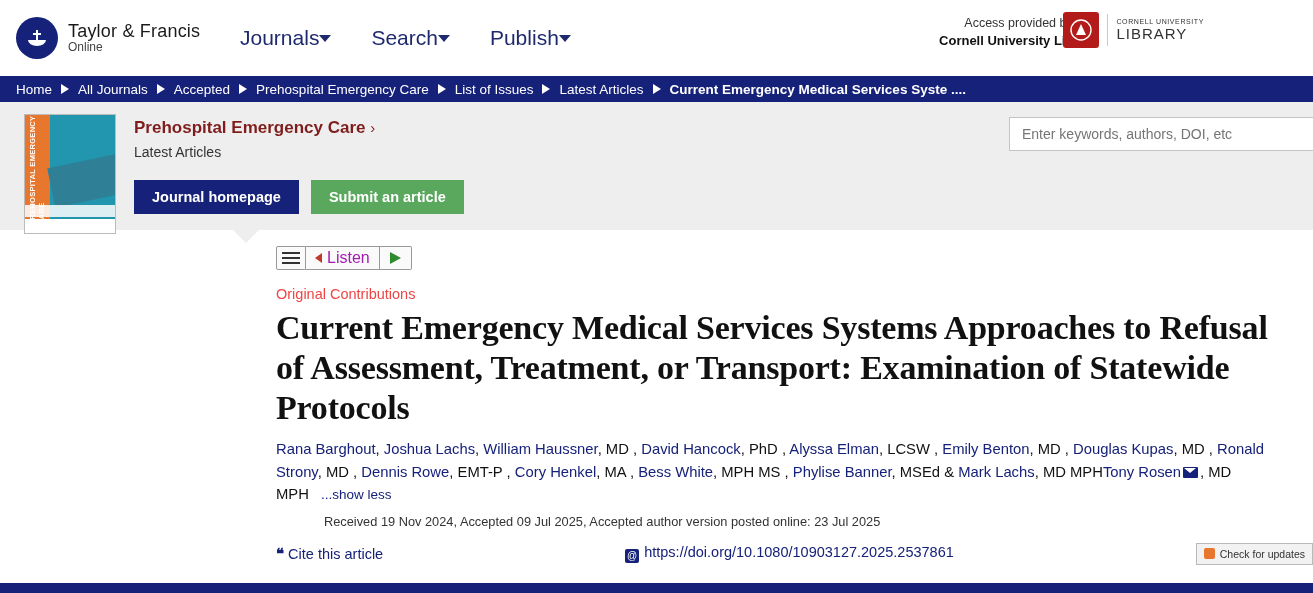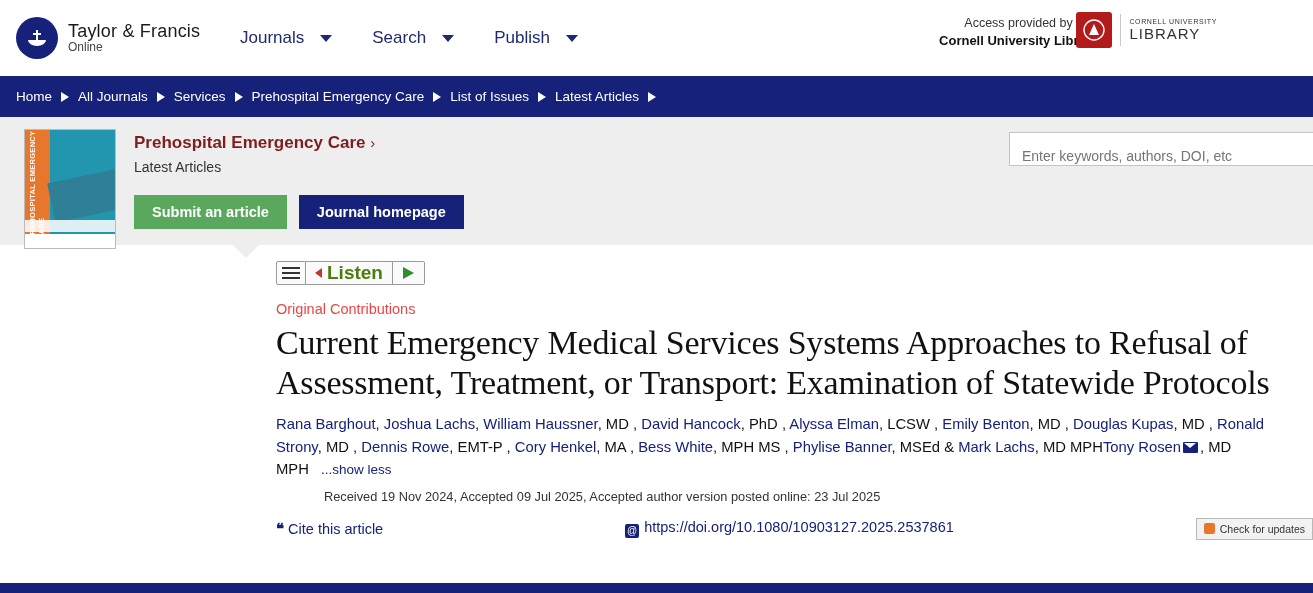--- a/index.html
+++ b/index.html
@@ -47,22 +47,22 @@
 
   .mainnav {
     display: flex;
     align-items: center;
     gap: 40px;
     margin-left: 24px;
   }
   .navitem {
     display: flex;
     align-items: center;
-    gap: 16px;
-    font-size: 17px;
+    gap: 0;
+    font-size: 21px;
     color: #1f2a6e;
     cursor: pointer;
   }
   .caret {
     width: 0; height: 0;
     border-left: 6px solid transparent;
     border-right: 6px solid transparent;
     border-top: 7px solid #1f2a6e;
     display: inline-block;
   }
@@ -73,21 +73,21 @@
     top: 14px;
     text-align: center;
     font-size: 12.5px;
     color: #333;
     line-height: 1.45;
   }
   .access .lib { font-weight: bold; color: #111; font-size: 13px; }
 
   .cornell {
     position: absolute;
-    right: 96px;
+    right: 109px;
     top: 12px;
     display: flex;
     align-items: center;
     gap: 8px;
     justify-content: space-between;
   }
   .cornell-seal {
     width: 36px; height: 36px;
     border-radius: 3px;
     background: #b31b1b;
@@ -100,21 +100,21 @@
   }
   .cornell-word {
     line-height: 1.1;
   }
   .cornell-word .c1 { font-size: 7px; letter-spacing: .6px; color: #333; display:block;}
   .cornell-word .c2 { font-size: 15px; letter-spacing: 1px; color: #333; display:block;}
 
   
   .breadcrumb {
     background: #16217a;
-    height: 41px;
+    height: 26px;
     display: flex;
     align-items: center;
     padding: 0 16px;
     gap: 6px;
     color: #fff;
     font-size: 13.5px;
     white-space: nowrap;
     overflow: hidden;
   }
   .crumb { color: #ffffff; text-decoration: none; cursor: pointer; }
@@ -214,21 +214,21 @@
 
   .searchbox {
     position: absolute;
     right: -1px;
     top: 15px;
     width: 305px;
     height: 34px;
     background: #fff;
     border: 1px solid #c4c4c4;
     display: flex;
-    align-items: flex-end;
+    align-items: center;
     padding: 0 10px;
   }
   .searchbox input {
     border: none;
     outline: none;
     width: 100%;
     font-size: 14px;
     color: #555;
     font-family: "Liberation Sans", sans-serif;
   }
@@ -265,23 +265,23 @@
     cursor: pointer;
   }
   .tool-lines span { display:block; width: 18px; height: 2px; background: #333; }
   .listen {
     height: 24px;
     border: 1px solid #999;
     border-left: none;
     background: #fafafa;
     display: flex; align-items: center; gap: 5px;
     padding: 0 9px;
-    font-size: 19px;
-    font-weight: bold;
-    color: #4d7c0f;
+    font-size: 16px;
+    font-weight: normal;
+    color: #a21caf;
     cursor: pointer;
   }
   .speaker {
     width: 0; height: 0;
     border-top: 5px solid transparent;
     border-bottom: 5px solid transparent;
     border-right: 7px solid #c0392b;
     position: relative;
   }
   .play {
@@ -304,21 +304,21 @@
   .section-label {
     font-size: 14.5px;
     color: #ef4444;
     margin-bottom: 6px;
     margin-top: 16px;
   }
   .title {
     font-family: "Liberation Serif", serif;
     font-size: 34px;
     line-height: 1.18;
-    font-weight: normal;
+    font-weight: bold;
     color: #111;
     margin: 0 0 10px 0;
     max-width: 1000px;
     letter-spacing: -0.2px;
   }
   .authors {
     font-size: 14.8px;
     line-height: 1.52;
     max-width: 1000px;
     color: #111;
@@ -449,47 +449,48 @@
       <span class="c2">LIBRARY</span>
     </div>
   </div>
 </div>
 
 <div class="breadcrumb">
   <span class="crumb">Home</span>
   <span class="crumb-sep"></span>
   <span class="crumb">All Journals</span>
   <span class="crumb-sep"></span>
-  <span class="crumb">Services</span>
+  <span class="crumb">Accepted</span>
   <span class="crumb-sep"></span>
   <span class="crumb">Prehospital Emergency Care</span>
   <span class="crumb-sep"></span>
   <span class="crumb">List of Issues</span>
   <span class="crumb-sep"></span>
   <span class="crumb">Latest Articles</span>
   <span class="crumb-sep"></span>
+  <span class="crumb last">Current Emergency Medical Services Syste ....</span>
 </div>
 
 <div class="journalbar">
   <div class="cover">
     <div class="swoosh"></div>
     <div class="band"></div>
     <div class="band2"></div>
     <div class="vtitle">PREHOSPITAL EMERGENCY CARE</div>
   </div>
 
   <div class="journal-meta">
     <div class="journal-title">
       <span>Prehospital Emergency Care</span>
       <span class="chev">›</span>
     </div>
     <div class="journal-sub">Latest Articles</div>
     <div class="btnrow">
+      <button class="btn btn-navy">Journal homepage</button>
       <button class="btn btn-green">Submit an article</button>
-      <button class="btn btn-navy">Journal homepage</button>
     </div>
   </div>
 
   <div class="searchbox">
     <input type="text" placeholder="Enter keywords, authors, DOI, etc" style="">
   </div>
 
   <div class="pointer"></div>
 </div>
 

